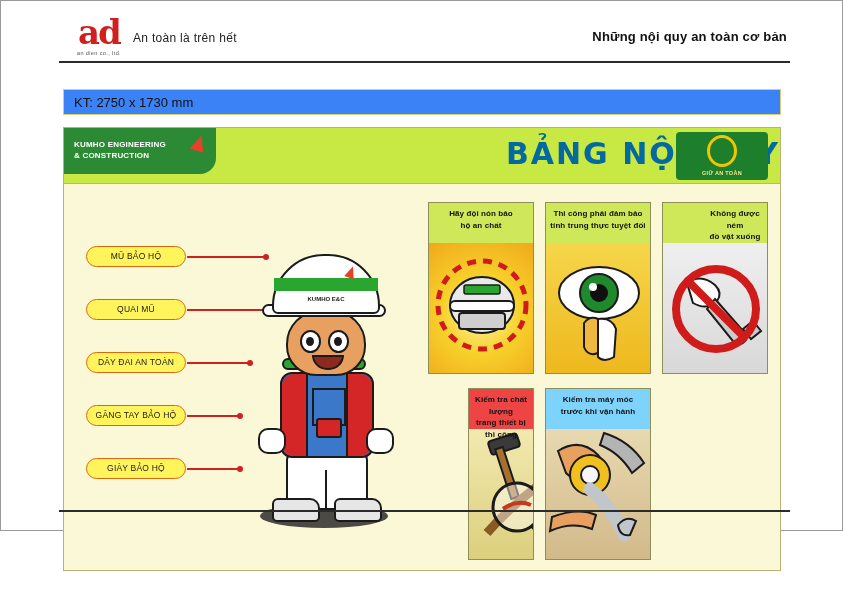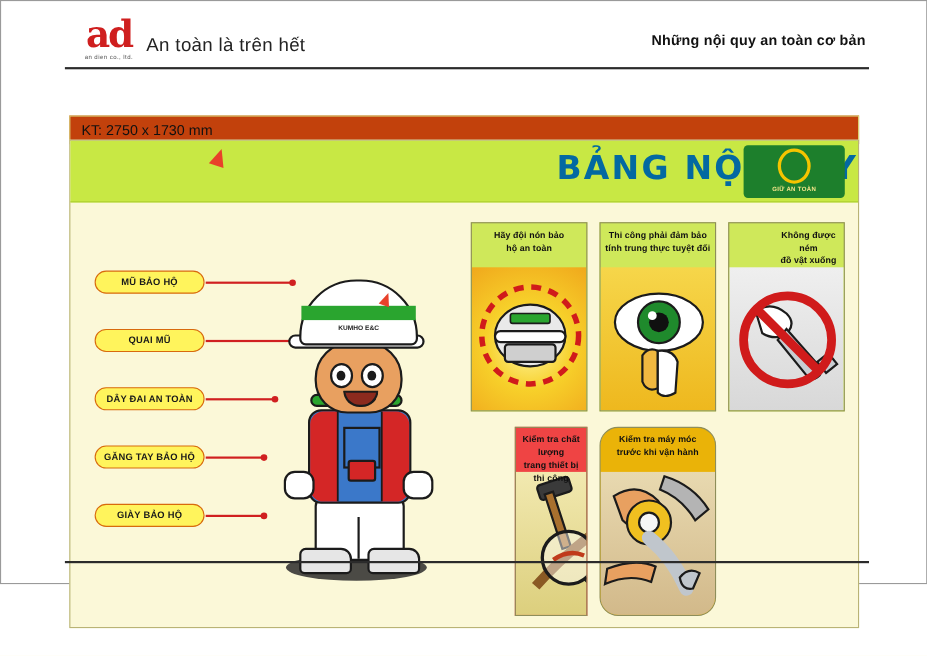--- a/index.html
+++ b/index.html
@@ -47,21 +47,21 @@
   .logo-sub {
     font-size: 5.5px;
     color: #555;
     letter-spacing: .4px;
     margin-top: 3px;
   }
   .header-slogan {
     position: absolute;
     left: 132px;
     top: 30px;
-    font-size: 17px;
+    font-size: 12px;
     color: #232323;
     letter-spacing: .3px;
   }
   .header-right {
     position: absolute;
     right: 55px;
     top: 28px;
     font-size: 13px;
     font-weight: bold;
     color: #111;
@@ -73,24 +73,24 @@
     right: 52px;
     top: 60px;
     height: 2px;
     background: #2b2b2b;
   }
 
   
   .size-bar {
     position: absolute;
     left: 62px;
-    top: 104px;
+    top: 88px;
     width: 718px;
     height: 26px;
-    background: #c2410c;
+    background: #3b82f6;
     border: 1px solid #d9cf72;
     box-sizing: border-box;
   }
   .size-bar span {
     position: absolute;
     left: 10px;
     top: 5px;
     font-size: 13px;
     color: #111;
   }
@@ -190,21 +190,21 @@
     position: relative;
     width: 100px;
     height: 21px;
     margin-bottom: 32px;
     background: #fff45c;
     border: 1.5px solid #d86a0d;
     border-radius: 11px;
     box-sizing: border-box;
     text-align: center;
     font-size: 8.5px;
-    font-weight: bold;
+    font-weight: normal;
     color: #1a1a1a;
     line-height: 18px;
     letter-spacing: .2px;
   }
   .callout .leader {
     position: absolute;
     left: 100px;
     top: 9px;
     height: 1.5px;
     background: #d02020;
@@ -461,21 +461,21 @@
   .p1 { background: #cfe85a; }
   .p1 .panel-art { background: radial-gradient(circle at 50% 55%, #fff6a0 0%, #f7d02a 45%, #f0a81c 100%); }
   .p2 { background: #cfe85a; }
   .p2 .panel-art { background: linear-gradient(#f0eec8 0%, #ddd9a2 60%, #cfcb90 100%); }
   .p3 { background: #cfe85a; }
   .p3 .panel-art { background: linear-gradient(#f6d64a 0%, #eeb81e 100%); }
   .p4 { background: #cfe85a; }
   .p4 .panel-art { background: linear-gradient(#efefef 0%, #d8d8d8 100%); }
   .p5 { background: #ef4444; margin-left: 40px; }
   .p5 .panel-art { background: linear-gradient(#f2e9b0 0%, #dccf7d 100%); }
-  .p6 { background: #eab308; border-radius: 17px; }
+  .p6 { background: #7dd3fc; }
   .p6 .panel-art { background: linear-gradient(#e8d9b0 0%, #d2b98a 100%); }
 
   .footer-rule {
     position: absolute;
     left: 58px;
     right: 52px;
     bottom: 18px;
     height: 2px;
     background: #2b2b2b;
   }
@@ -495,20 +495,22 @@
     <div class="header-rule"></div>
   </div>
 
   <div class="size-bar">
     <span>KT:  2750 x 1730 mm</span>
   </div>
 
   <div class="poster">
 
     <div class="poster-top">
+      <div class="kumho-tag" style="white-space: pre-line;">KUMHO ENGINEERING
+&amp; CONSTRUCTION</div>
       <div class="kumho-swoosh"></div>
       <div class="poster-title">BẢNG NỘI QUY</div>
       <div class="badge">
         <div class="badge-ring"></div>
         <div class="badge-text">GIỮ AN TOÀN</div>
       </div>
     </div>
 
     <div class="label-col">
       <div class="callout c1">
@@ -568,21 +570,21 @@
         <div class="helmet-stripe"></div>
         <div class="helmet-text">KUMHO E&amp;C</div>
       </div>
       <div class="helmet-swoosh"></div>
     </div>
 
     <div class="grid">
 
       <div class="panel p1">
         <div class="panel-caption" style="white-space: pre-line;">Hãy đội nón bảo
-hộ an toàn</div>
+hộ an chất</div>
         <div class="panel-art">
           <svg viewBox="0 0 106 130" width="106" height="130">
             <g stroke="#d01b1b" stroke-width="5" stroke-dasharray="9 7" fill="none">
               <circle cx="53" cy="62" r="44"></circle>
             </g>
             <ellipse cx="53" cy="62" rx="32" ry="28" fill="#e9e9e9" stroke="#1b1b1b" stroke-width="2"></ellipse>
             <rect x="21" y="58" width="64" height="10" rx="5" fill="#ffffff" stroke="#1b1b1b" stroke-width="2"></rect>
             <rect x="35" y="42" width="36" height="9" rx="2" fill="#2aa52f" stroke="#1b1b1b" stroke-width="1.5"></rect>
             <rect x="30" y="70" width="46" height="16" rx="3" fill="#cfcfcf" stroke="#1b1b1b" stroke-width="2"></rect>
           </svg>

